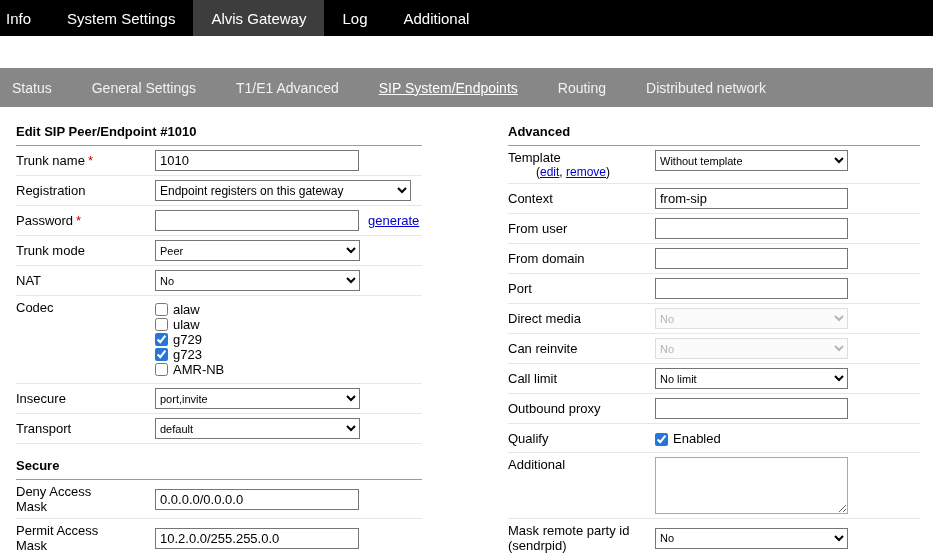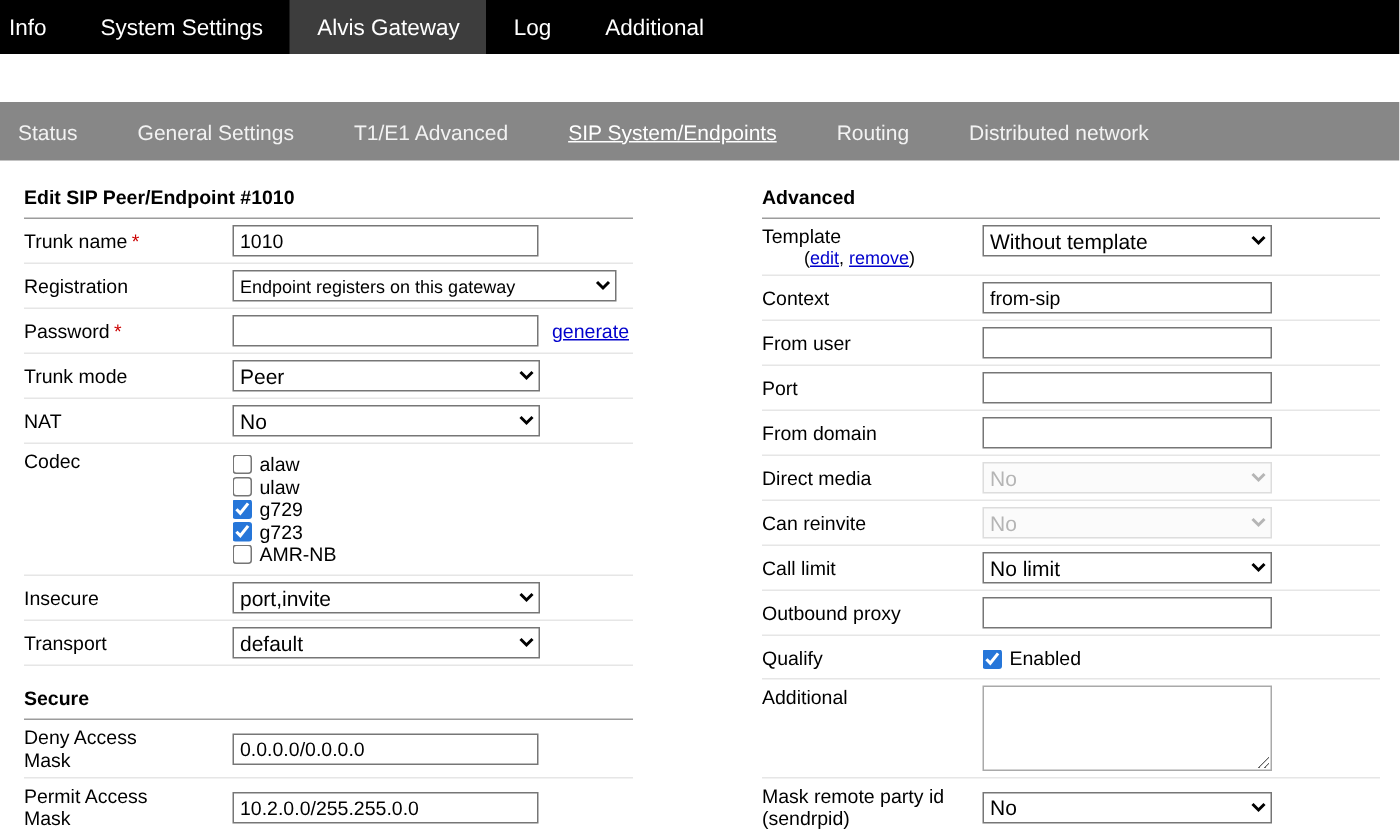--- a/index.html
+++ b/index.html
@@ -63,21 +63,21 @@
   .lbl .sub { font-size:12px; line-height:14px;margin-left:28px; }
 
   input[type="text"] {
     width:204px; height:21px;
     border:1px solid #767676; background:#fff;
     font-family:inherit; font-size:13px; padding:1px 4px;
   }
   .col-right input[type="text"] { width:193px; }
 
   select {
-    width:205px; height:21px; font-family:inherit; font-size:14px;
+    width:205px; height:21px; font-family:inherit; font-size:11px;
     background:#fff; border:1px solid #767676;
   }
   select.wide { width:256px; font-size:12px; }
   .col-right select { width:193px; }
   select:disabled { color:#979797; background:#fafafa; border-color:#cfcfcf; }
 
   input[type="checkbox"] {
     width:13px; height:13px; margin:0 5px 0 0;
     accent-color:#2676d9;
   }
@@ -253,28 +253,28 @@
     </div>
 
     <div class="row">
       <div class="lbl">From user</div>
       <div class="ctrl">
         <input type="text" value="" style="">
       </div>
     </div>
 
     <div class="row">
+      <div class="lbl">From domain</div>
+      <div class="ctrl">
+        <input type="text" value="" style="">
+      </div>
+    </div>
+
+    <div class="row">
       <div class="lbl">Port</div>
-      <div class="ctrl">
-        <input type="text" value="" style="">
-      </div>
-    </div>
-
-    <div class="row">
-      <div class="lbl">From domain</div>
       <div class="ctrl">
         <input type="text" value="" style="">
       </div>
     </div>
 
     <div class="row">
       <div class="lbl">Direct media</div>
       <div class="ctrl">
         <select disabled="">
           <option>No</option>

